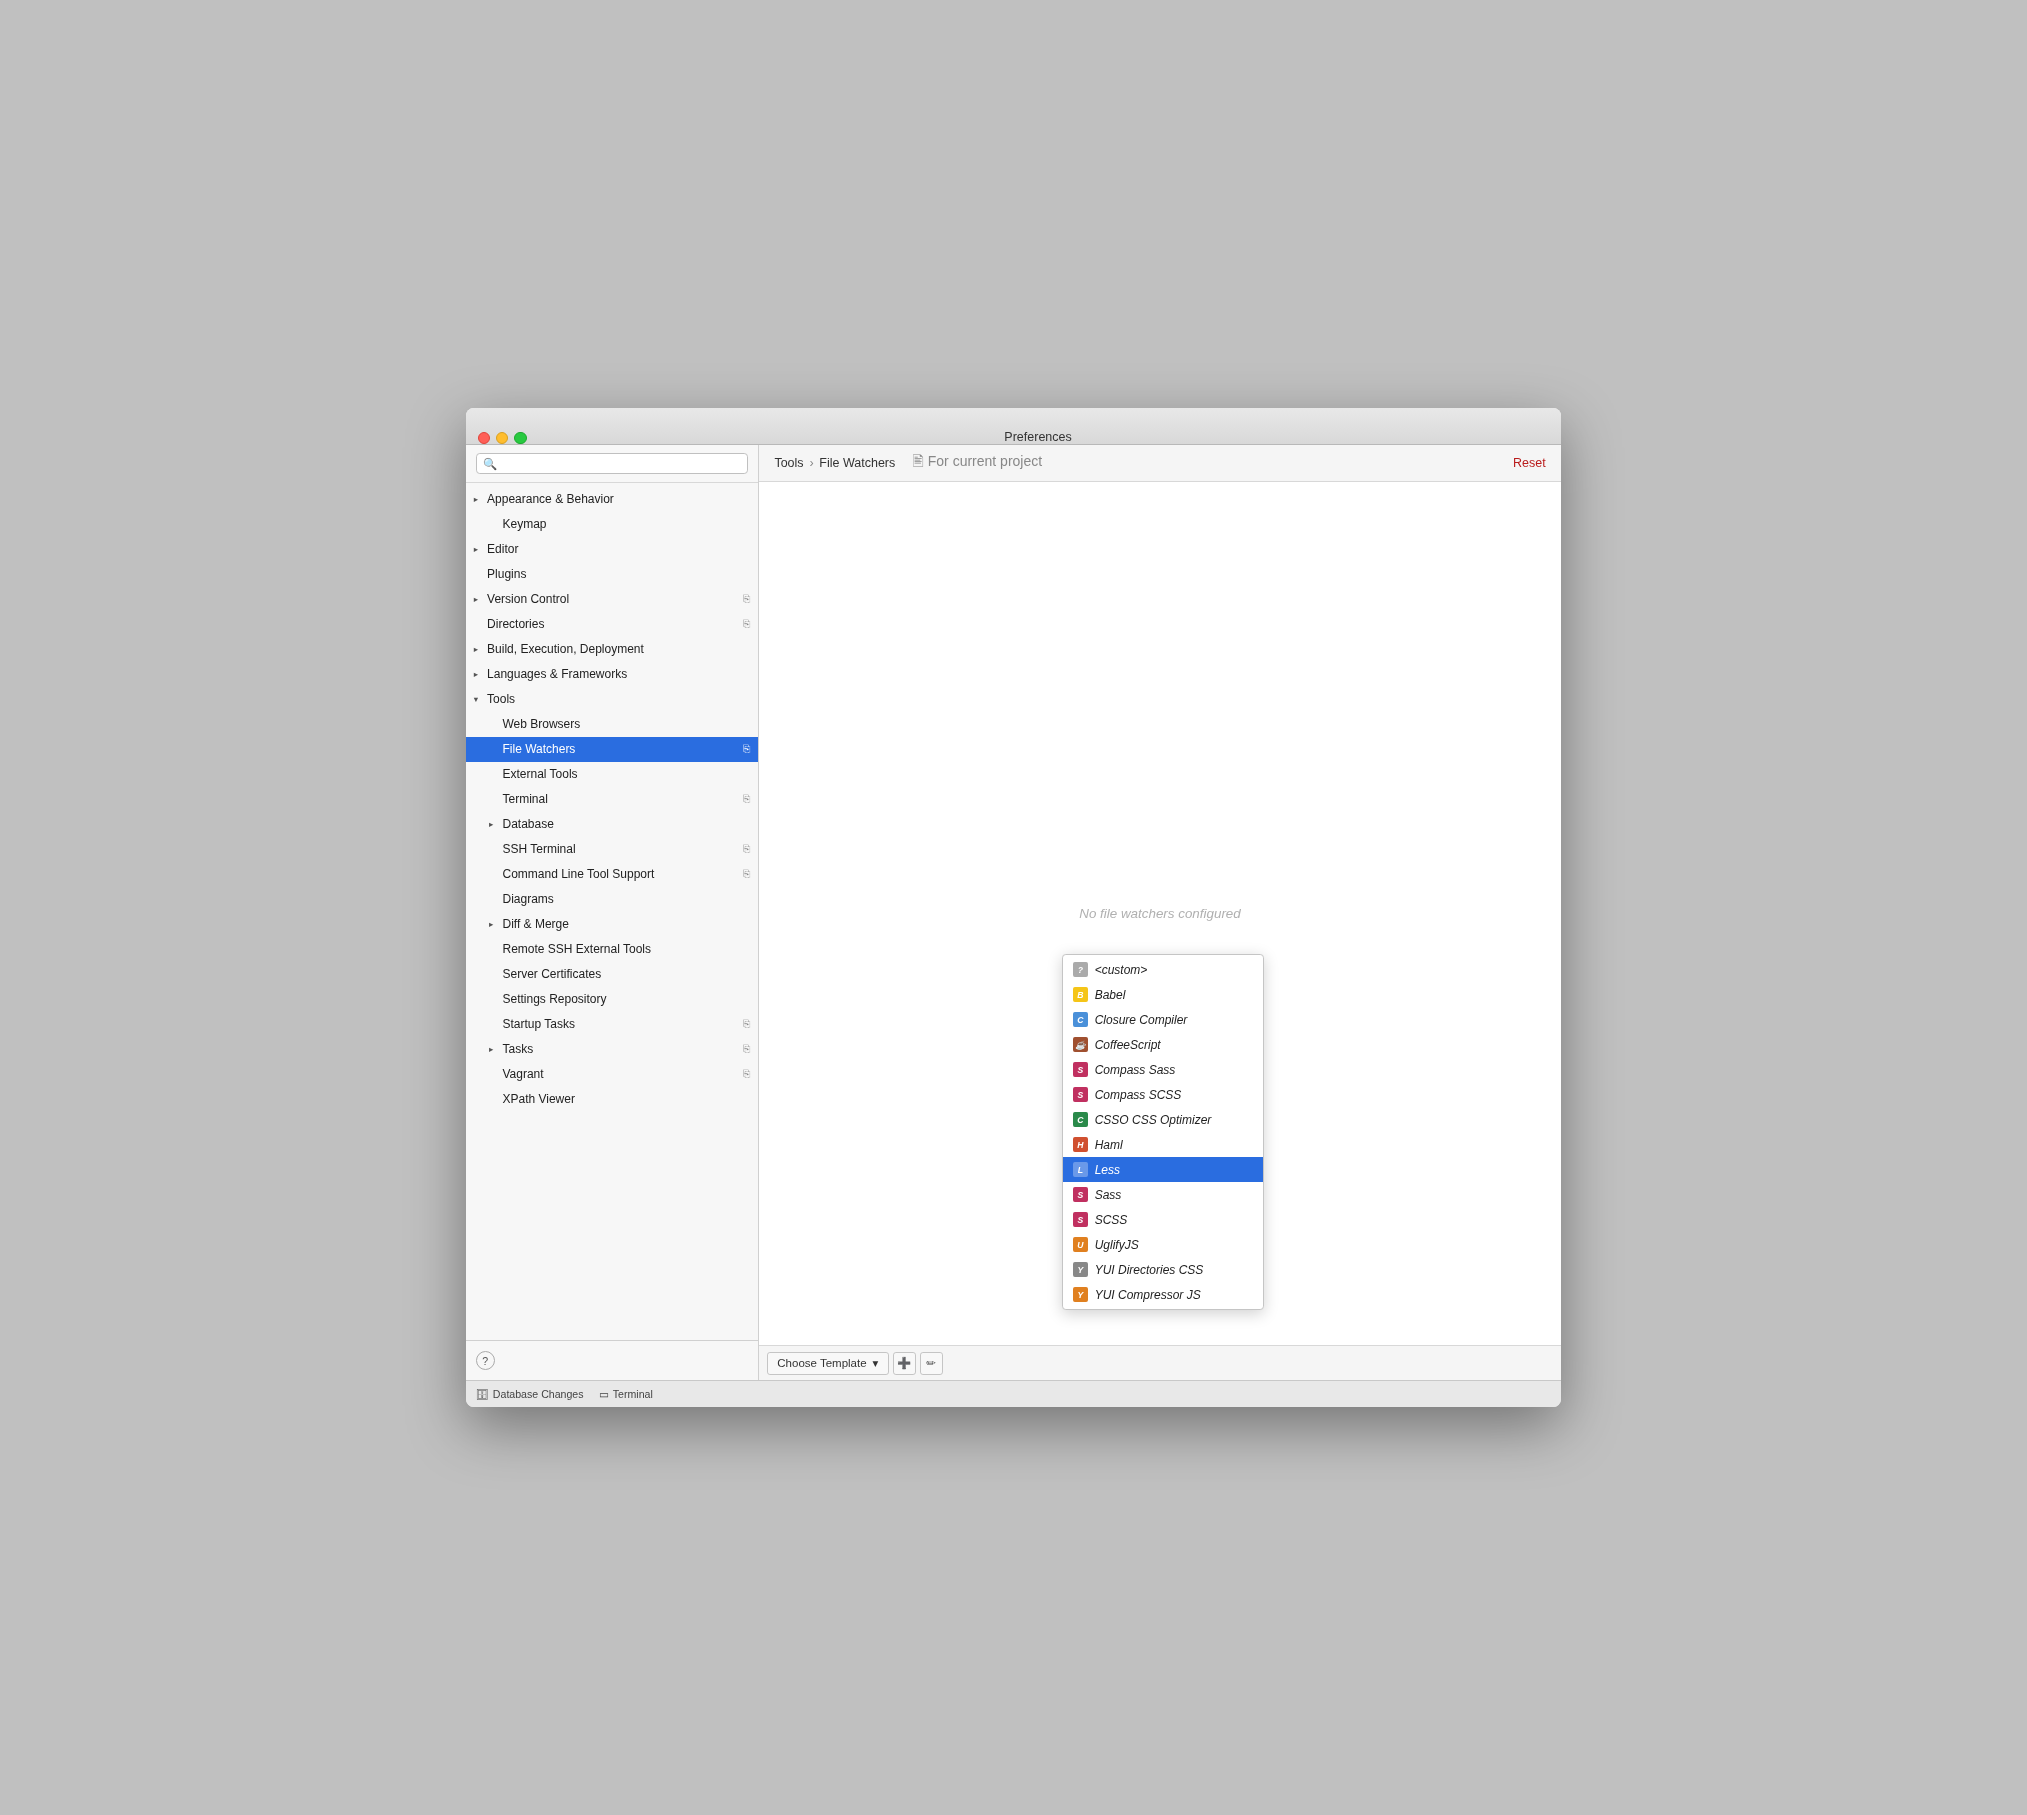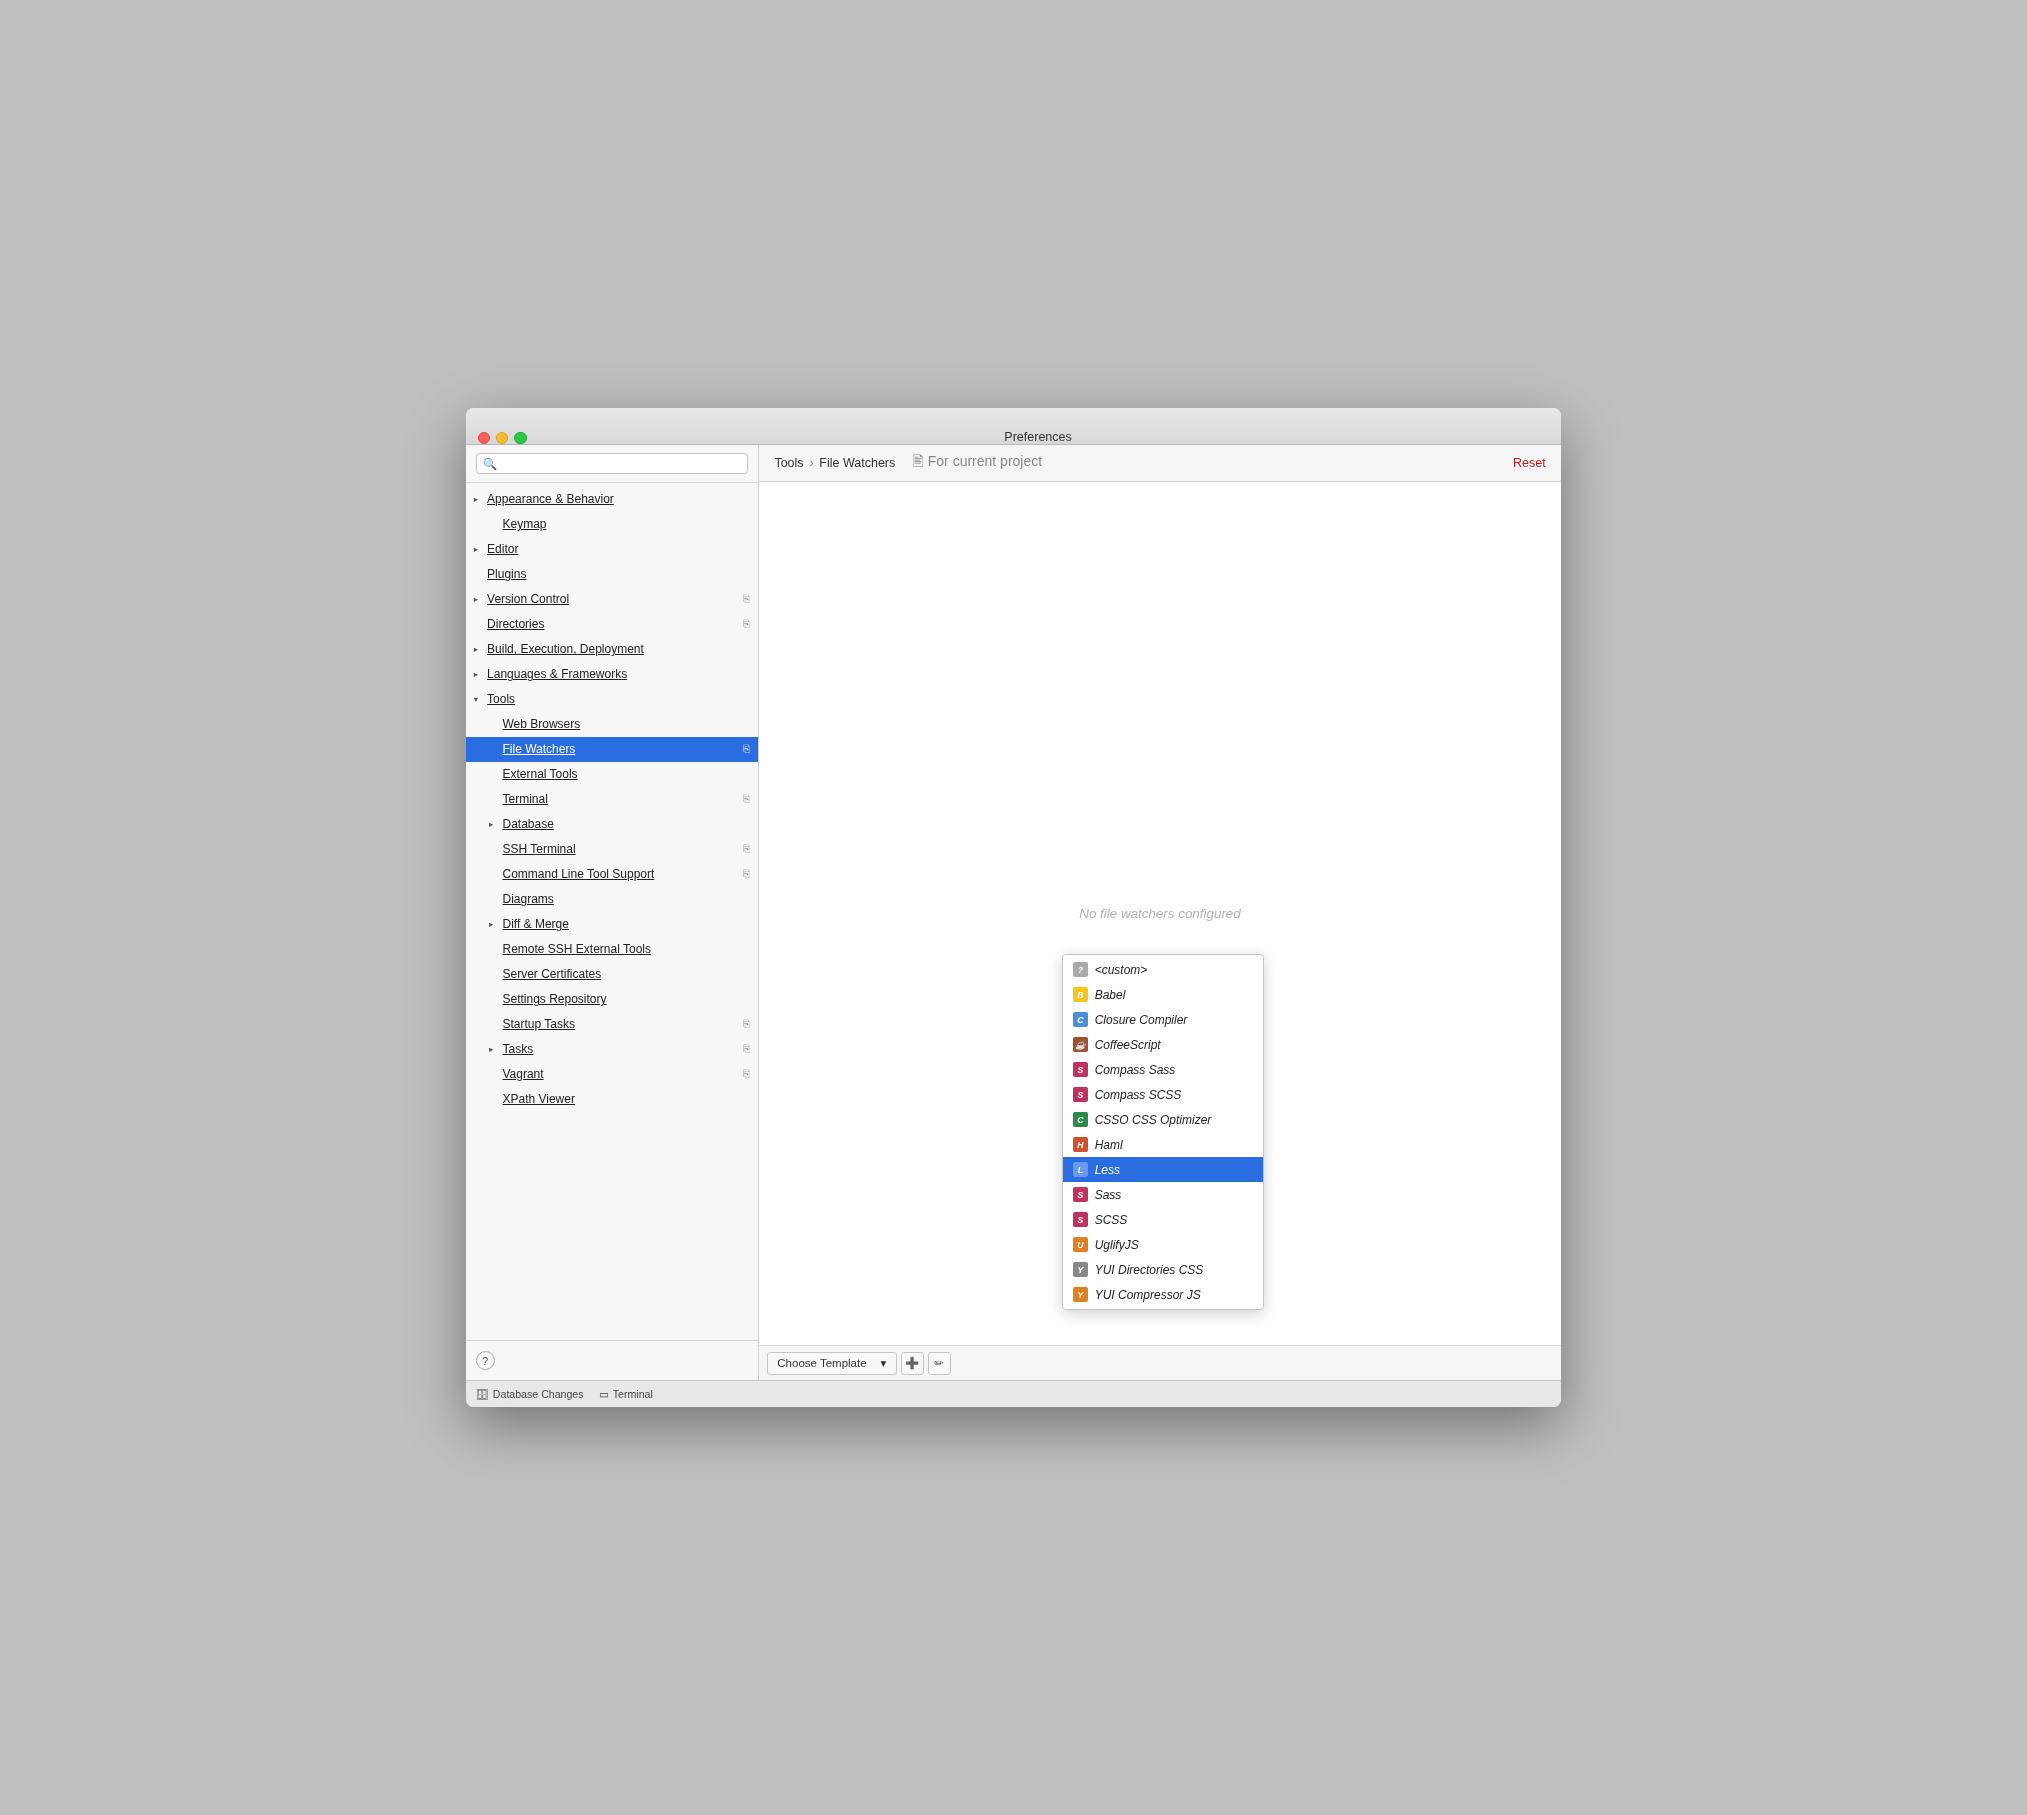--- a/index.html
+++ b/index.html
@@ -113,21 +113,21 @@
     }
     .tree-item.active .item-icon { color: #fff; }
     .tree-item .expand-arrow {
       width: 13.4px;
       font-size: 8.6px;
       color: #555;
       flex-shrink: 0;
     }
     .tree-item.active .expand-arrow { color: #fff; }
     .tree-item .indent { display: inline-block; flex-shrink: 0; }
-    .tree-item .item-label { flex: 1; text-decoration: underline; }
+    .tree-item .item-label { flex: 1; }
     .tree-item .item-icon {
       color: #888;
       font-size: 9.6px;
       margin-left: 3.8px;
     }
     .sidebar-bottom {
       height: 40px;
       border-top: 1px solid #d0d0d0;
       display: flex;
       align-items: center;
@@ -221,21 +221,21 @@
       height: 23px;
       padding: 0 9.6px;
       border: 1px solid #c5c5c5;
       border-radius: 2.9px;
       background: #f8f8f8;
       font-size: 11.5px;
       color: #333;
       cursor: pointer;
       display: flex;
       align-items: center;
-      gap: 14px;
+      gap: 6px;
     }
     
     .dropdown-menu {
       position: absolute;
       left: 303px;
       bottom: 35px;
       width: 202px;
       background: #fff;
       border: 1px solid #c5c5c5;
       border-radius: 3.8px;

